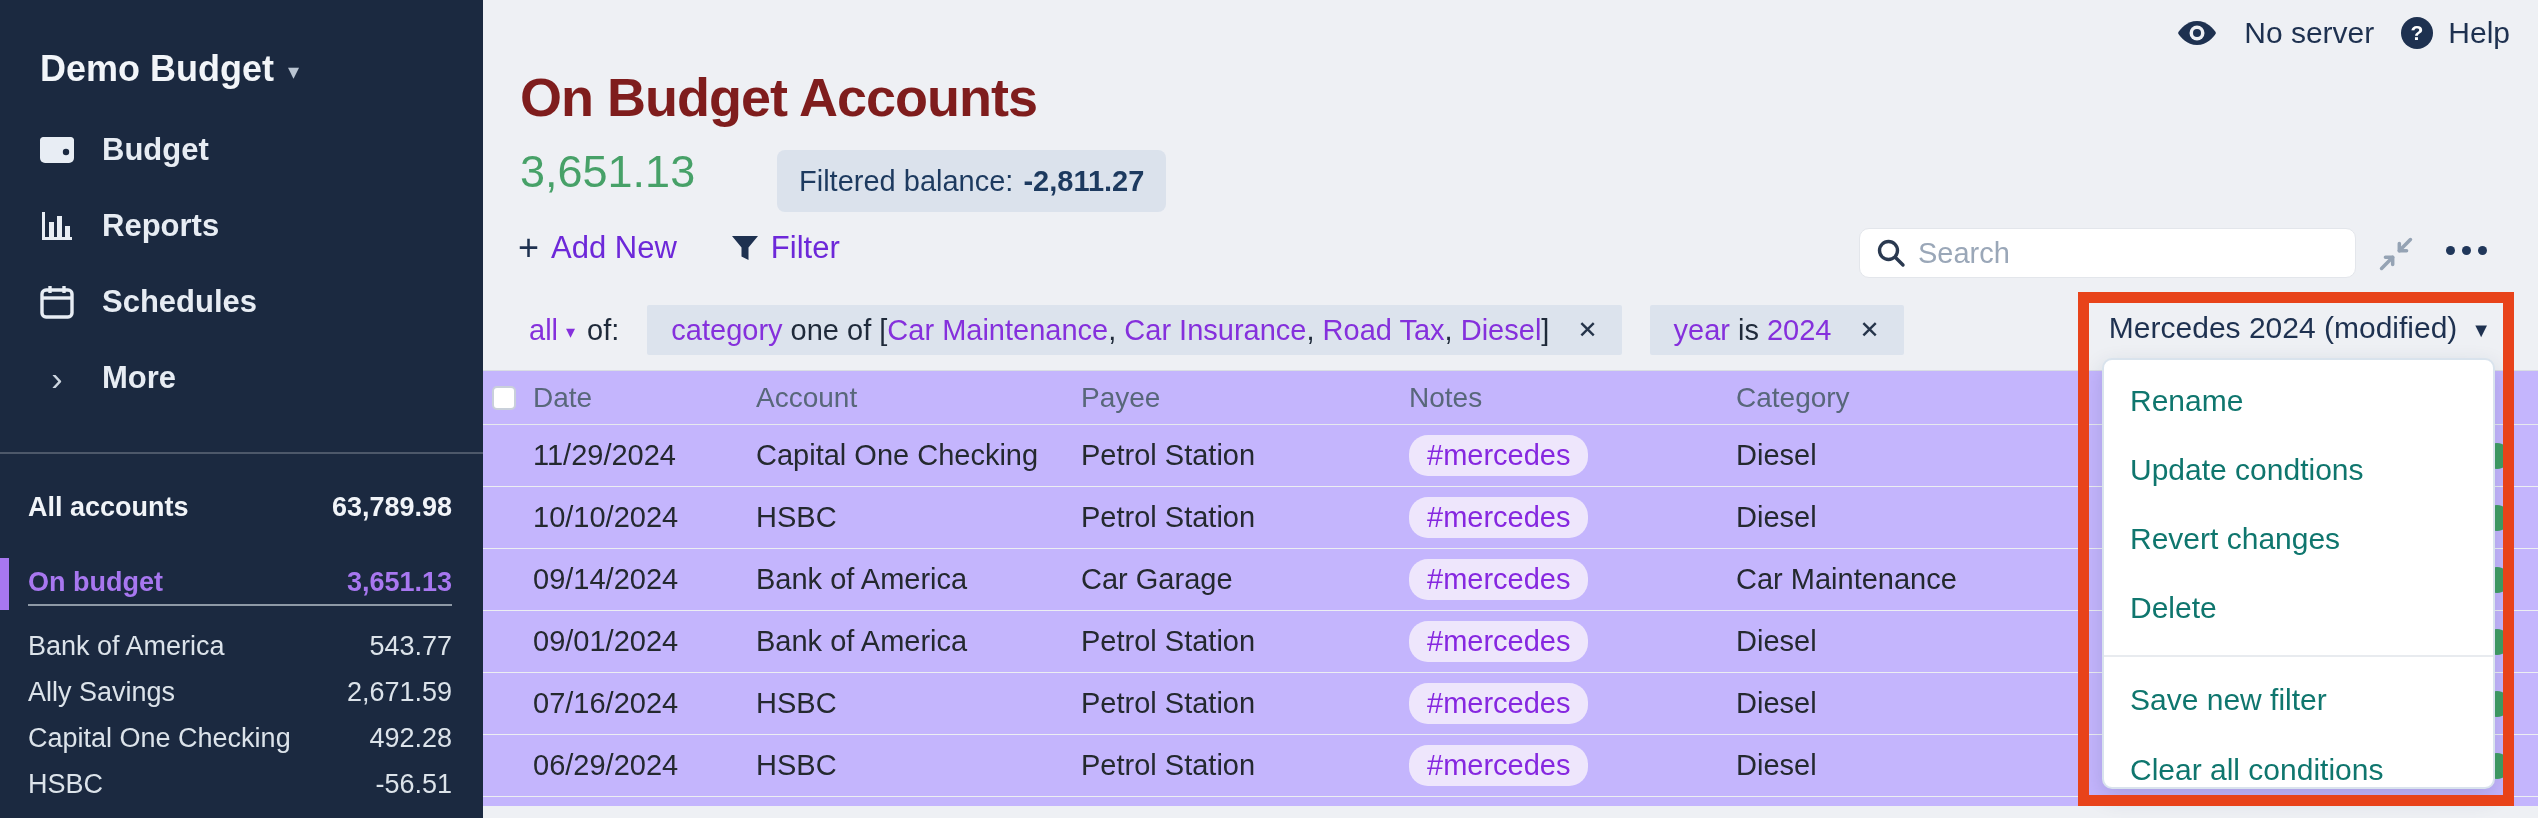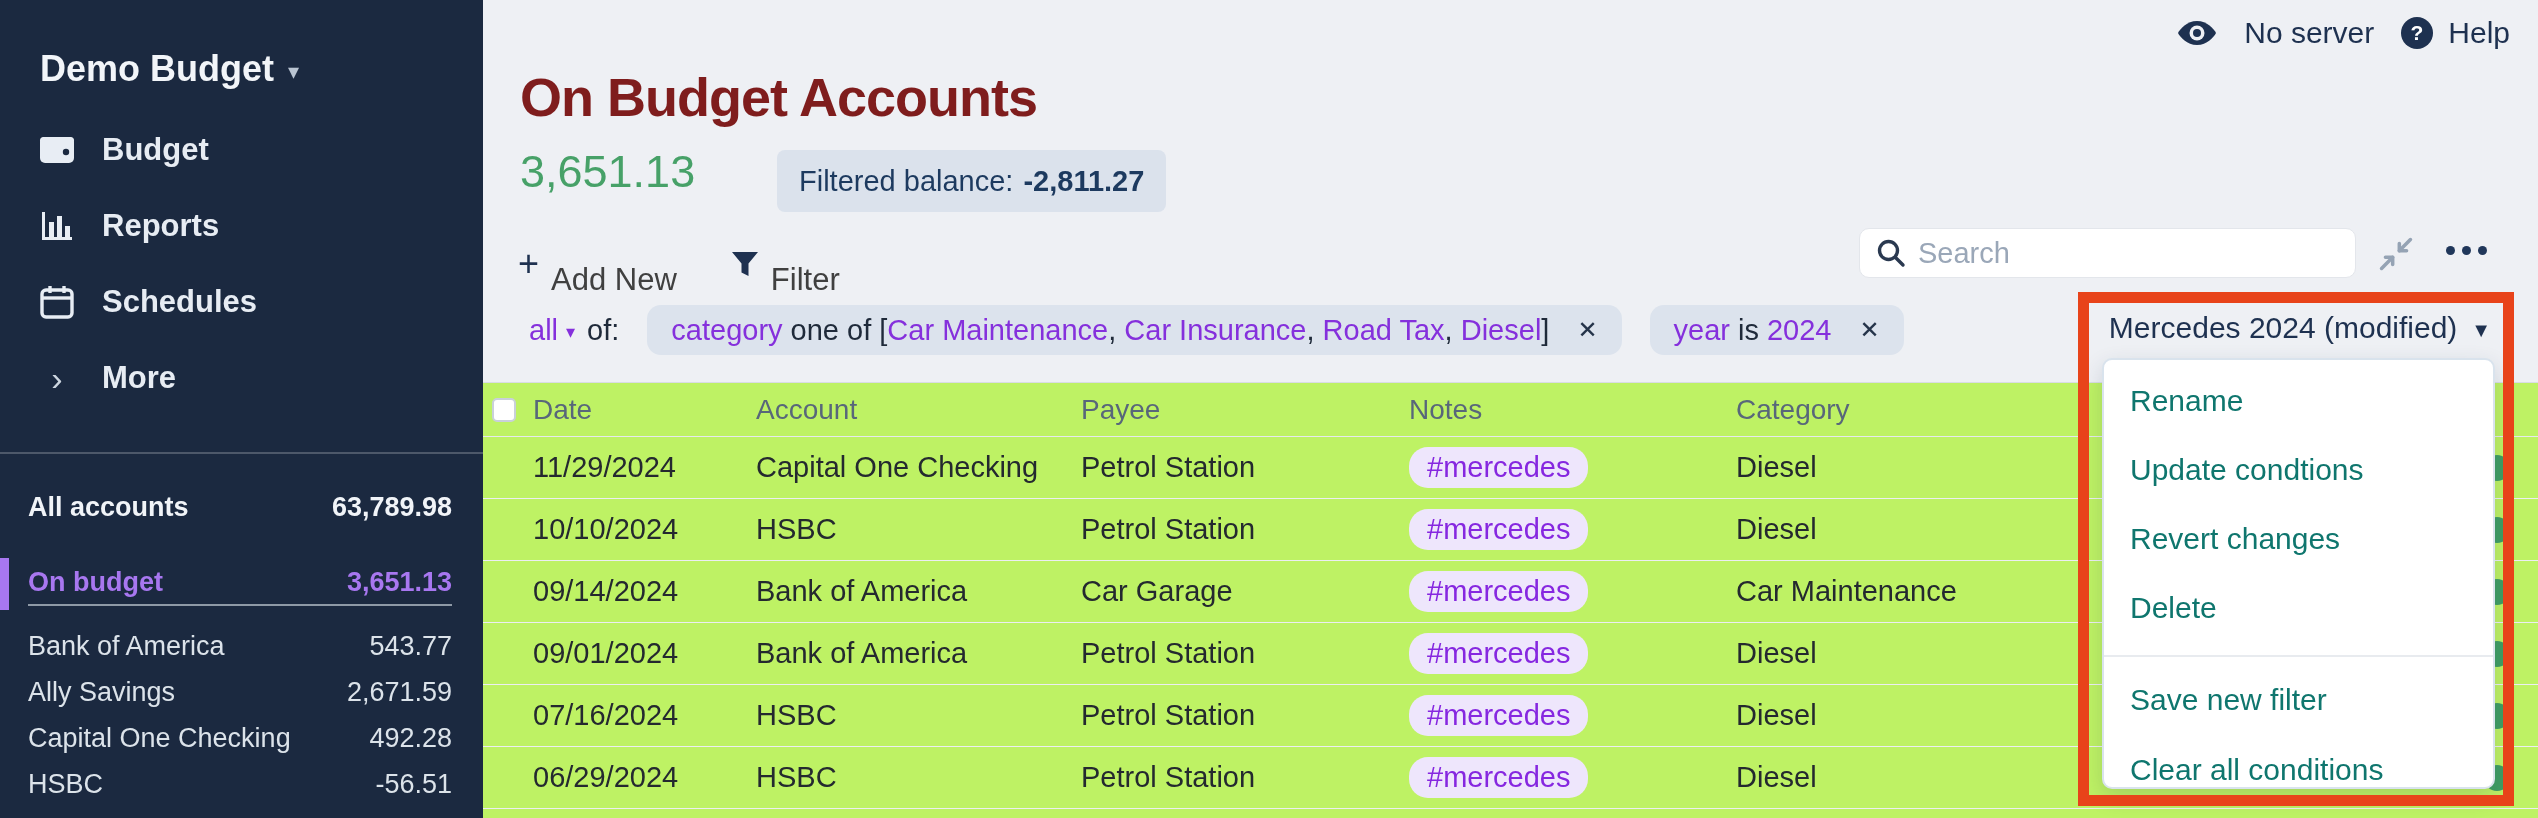--- a/index.html
+++ b/index.html
@@ -33,44 +33,44 @@
   
   .page-title { position:absolute; left:520px; top:66px; font-size:54px; font-weight:700; color:#7f1d1d; letter-spacing:-1px; }
   .balance { position:absolute; left:520px; top:146px; font-size:45px; font-weight:500; color:#47a168; }
   .filtered-pill { position:absolute; left:777px; top:150px; height:62px; display:flex; align-items:center; gap:10px;
     background:#dbe2ec; border-radius:8px; padding:0 22px; }
   .filtered-pill .fl { font-size:29px; color:#1d3a5f; }
   .filtered-pill .fv { font-size:29px; font-weight:700; color:#1d3a5f; }
   
   .toolbar-left { position:absolute; left:518px; top:230px; display:flex; align-items:center; gap:54px; }
   .tool-btn { display:flex; align-items:center; gap:12px; cursor:pointer; }
-  .tool-btn .t-label { font-size:31px; color:#404040;margin-top:32px; }
+  .tool-btn .t-label { font-size:31px; color:#6d28d9; }
   .plus-glyph { font-size:36px; color:#1e3150; line-height:30px; }
   .search-box { position:absolute; left:1859px; top:228px; width:497px; height:50px; background:#ffffff;
     border:1px solid #e3e6eb; border-radius:10px; display:flex; align-items:center; padding:0 16px; gap:12px; }
   .search-box input { border:none; outline:none; flex:1; font-size:29px; color:#33404f; background:transparent;
     font-family:"Liberation Sans","DejaVu Sans",sans-serif; }
   .search-box input::placeholder { color:#9aa7b8; }
   .collapse-btn { position:absolute; left:2376px; top:234px; width:40px; height:40px; cursor:pointer; }
   .dots-btn { position:absolute; left:2446px; top:246px; display:flex; gap:7px; cursor:pointer; }
   .dots-btn i { width:9px; height:9px; border-radius:50%; background:#20375a; }
   
   .filterbar { position:absolute; left:529px; top:305px; height:50px; display:flex; align-items:center; }
   .all-dd { display:flex; align-items:center; gap:8px; cursor:pointer; }
   .all-dd .all-t { font-size:29px; color:#8530dc; }
   .all-dd .caret { font-size:18px; color:#8530dc; padding-top:4px; }
   .of-t { font-size:29px; color:#1f2a3a; margin:0 0 0 12px; }
-  .cond-pill { display:flex; align-items:center; gap:22px; background:#dce3ed; border-radius:14px;
+  .cond-pill { display:flex; align-items:center; gap:22px; background:#dce3ed; border-radius:2px;
     height:50px; padding:0 24px; margin-left:28px; cursor:pointer; }
   .cond-pill .txt { font-size:29px; white-space:nowrap; }
   .cond-pill .p { color:#8530dc; }
   .cond-pill .d { color:#1f2a3a; }
   .cond-pill .close { font-size:24px; color:#25344a; cursor:pointer; padding-left:6px; }
   
-  .table { position:absolute; left:483px; top:382px; width:2055px; height:436px; background:#bef264; border-top:1px solid #d9dde4; }
+  .table { position:absolute; left:483px; top:370px; width:2055px; height:436px; background:#c4b5fd; border-top:1px solid #d9dde4; }
   .thead { position:relative; height:54px; border-bottom:1px solid #e6e9ee; display:grid;
     grid-template-columns:223px 325px 328px 327px 1fr; padding-left:50px; align-items:center; }
   .thead .hc { font-size:28px; color:#58677a; }
   .hdr-check { position:absolute; left:9px; top:15px; width:24px; height:24px; appearance:none;
     background:#fff; border:2px solid #c9d0da; border-radius:5px; cursor:pointer; }
   .trow { position:relative; height:62px; border-bottom:1px solid #eceef2; display:grid;
     grid-template-columns:223px 325px 328px 327px 1fr; padding-left:50px; align-items:center; }
   .trow .tc { font-size:29px; color:#24292f; white-space:nowrap; }
   .note-pill { display:inline-block; background:#eee6fc; color:#8627e0; font-size:29px;
     border-radius:19px; padding:4px 18px; }

